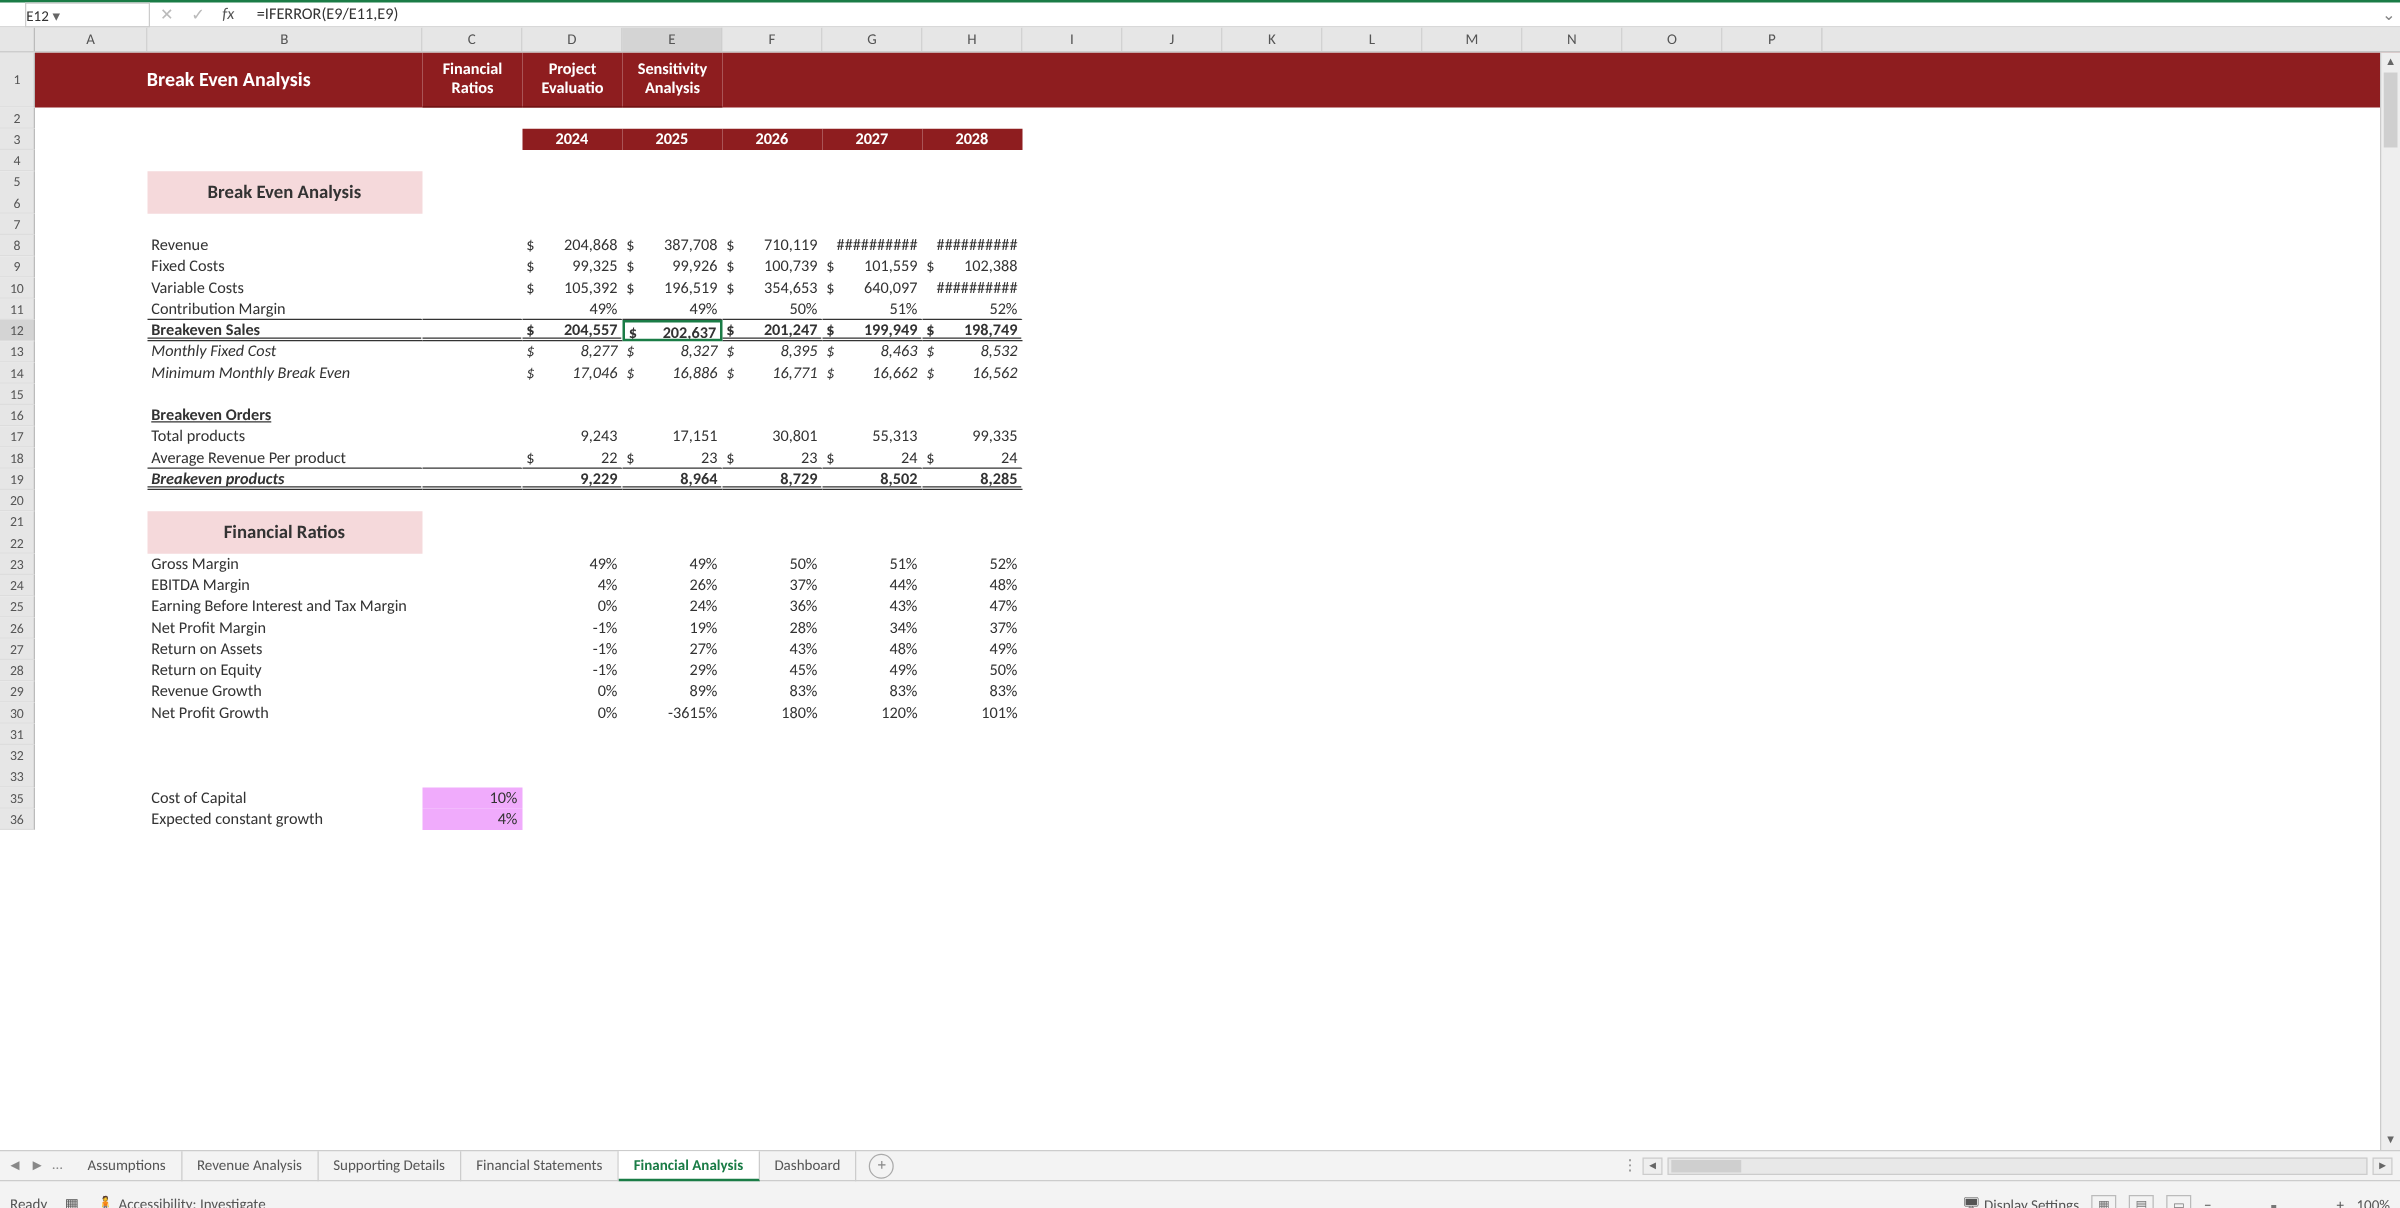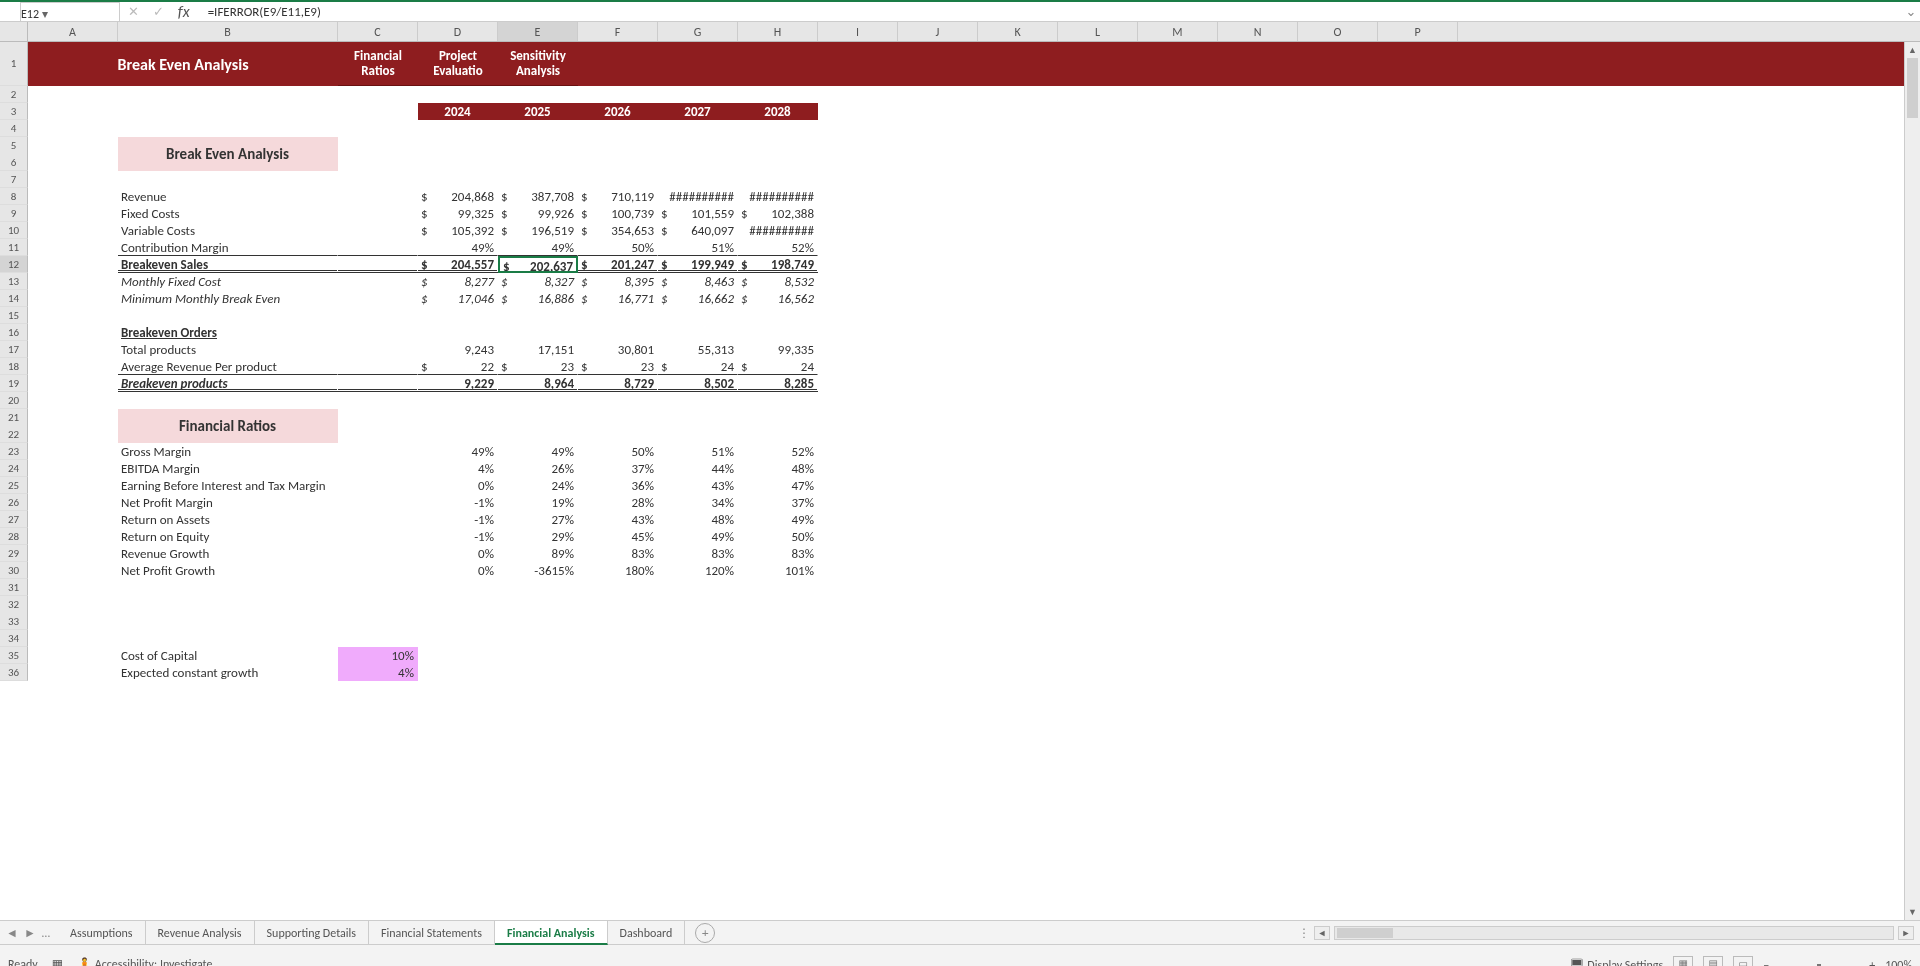--- a/index.html
+++ b/index.html
@@ -3,21 +3,21 @@
 <meta charset="utf-8">
 <style>
 * { box-sizing: border-box; margin: 0; padding: 0; }
 body { font-family: Calibri, Arial, sans-serif; font-size: 13px; color: #333; background: #fff; overflow: hidden; }
 
 
 .fbar { display: flex; align-items: center; border-bottom: 1px solid #ccc; height: 22px; background: #fff; border-top:2px solid #1a7c46;}
 .namebox { width: 100px; border: 1px solid #ccc; height: 20px; display: flex; align-items:flex-end; padding-left:0; font-size:12px; margin-left:20px;}
 .namebox-dd { width:12px; text-align:center; color:#666; }
 .fbar-btns { display:flex; align-items:center; padding:0 8px; gap:14px; color:#bbb; font-size:13px;}
-.fx { font-style: italic; color:#555; font-size:16px; padding-right:6px;}
+.fx { font-style: italic; color:#555; font-size:13px; padding-right:6px;}
 .formula-input { flex:1; padding-left:4px; font-size:13px; color:#333; }
 .formula-dd { width:18px; text-align:center; color:#888; }
 
 
 .grid-wrap { position:relative; height:calc(100vh - 22px - 24px - 22px); overflow:hidden; }
 .colhdr-row { display:flex; height:20px; background:#e6e6e6; border-bottom:1px solid #bbb; position:relative;}
 .rowhdr-spacer { width:28px; border-right:1px solid #bbb; background:#e6e6e6; flex-shrink:0;}
 .colhdr { border-right:1px solid #ccc; text-align:center; font-size:12px; color:#555; line-height:20px; background:#e6e6e6;}
 .colhdr.sel { background:#d4d4d4; }
 
@@ -496,23 +496,20 @@
 
     <div class="row">
         <div class="rowhdr">31</div>
       </div>
 
     <div class="row" style="height:34px;">
       <div class="rowhdr" style="line-height:17px;">32<br>33</div>
       <div class="cell cA"></div>
     </div>
 
-    <div class="row">
-        <div class="rowhdr">34</div>
-      </div>
 
     <div class="row">
       <div class="rowhdr">35</div>
       <div class="cell cA"></div>
         <div class="cell cB">Cost of Capital</div>
       <div class="cell cC r orange">10%</div>
     </div>
 
     <div class="row">
       <div class="rowhdr">36</div>

